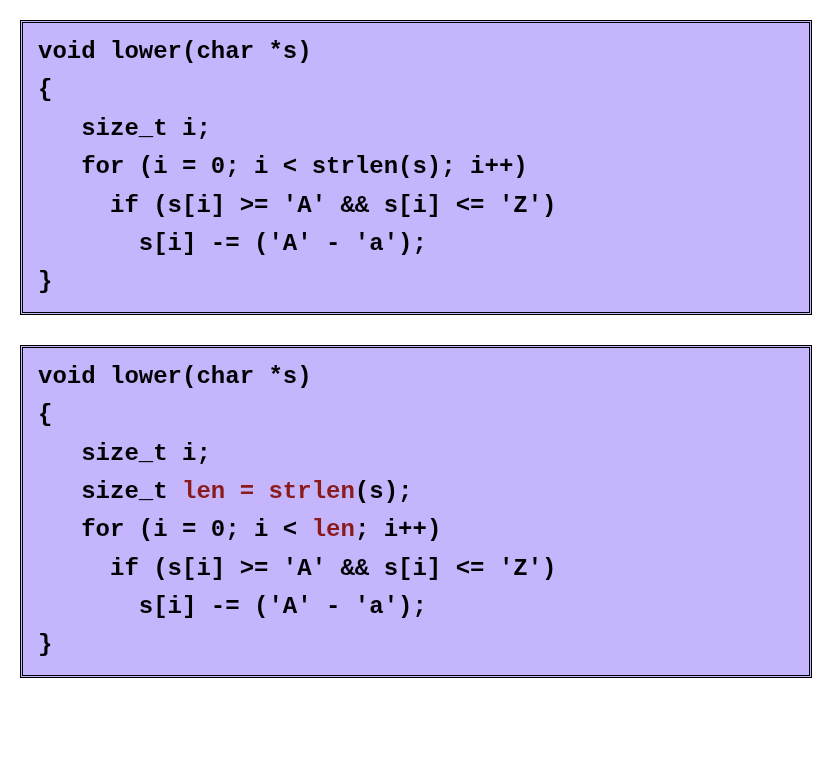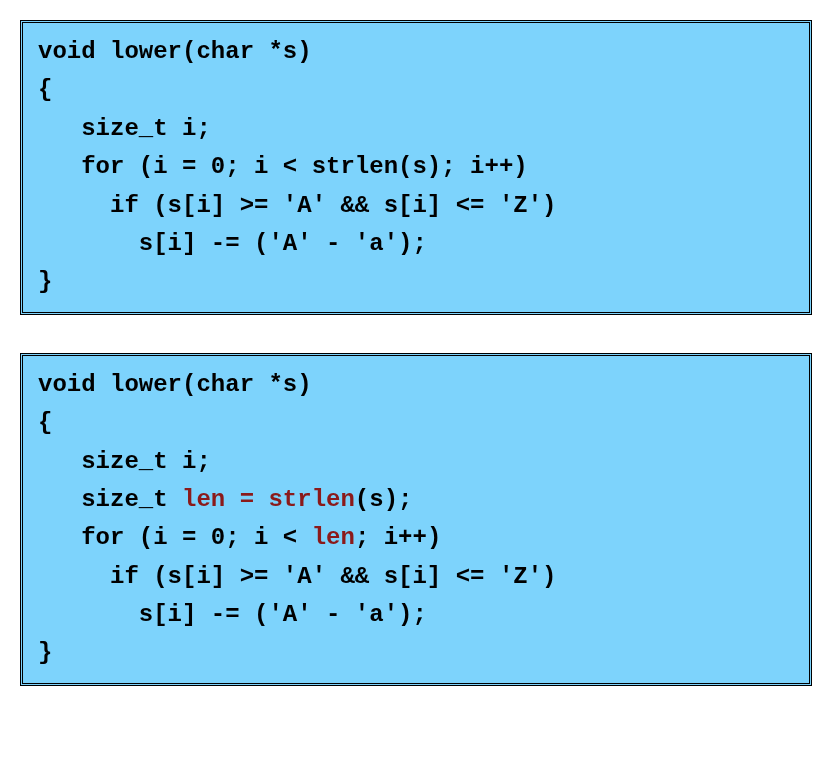--- a/index.html
+++ b/index.html
@@ -6,24 +6,24 @@
       background: #ffffff;
       margin: 0;
       padding: 20px;
       font-family: "Courier New", Courier, monospace;
       font-weight: bold;
       font-size: 24px;
       width: 832px;
       box-sizing: border-box;
     }
     .code-box {
-      background: #7dd3fc;
+      background: #c4b5fd;
       border: 3px double #000000;
       padding: 10px 15px;
-      margin-bottom: 38px;
+      margin-bottom: 30px;
       white-space: pre;
       line-height: 1.6;
       color: #000000;
     }
     .hl {
       color: #8b1a1a;
     }
   </style>
 </head>
 <body>

